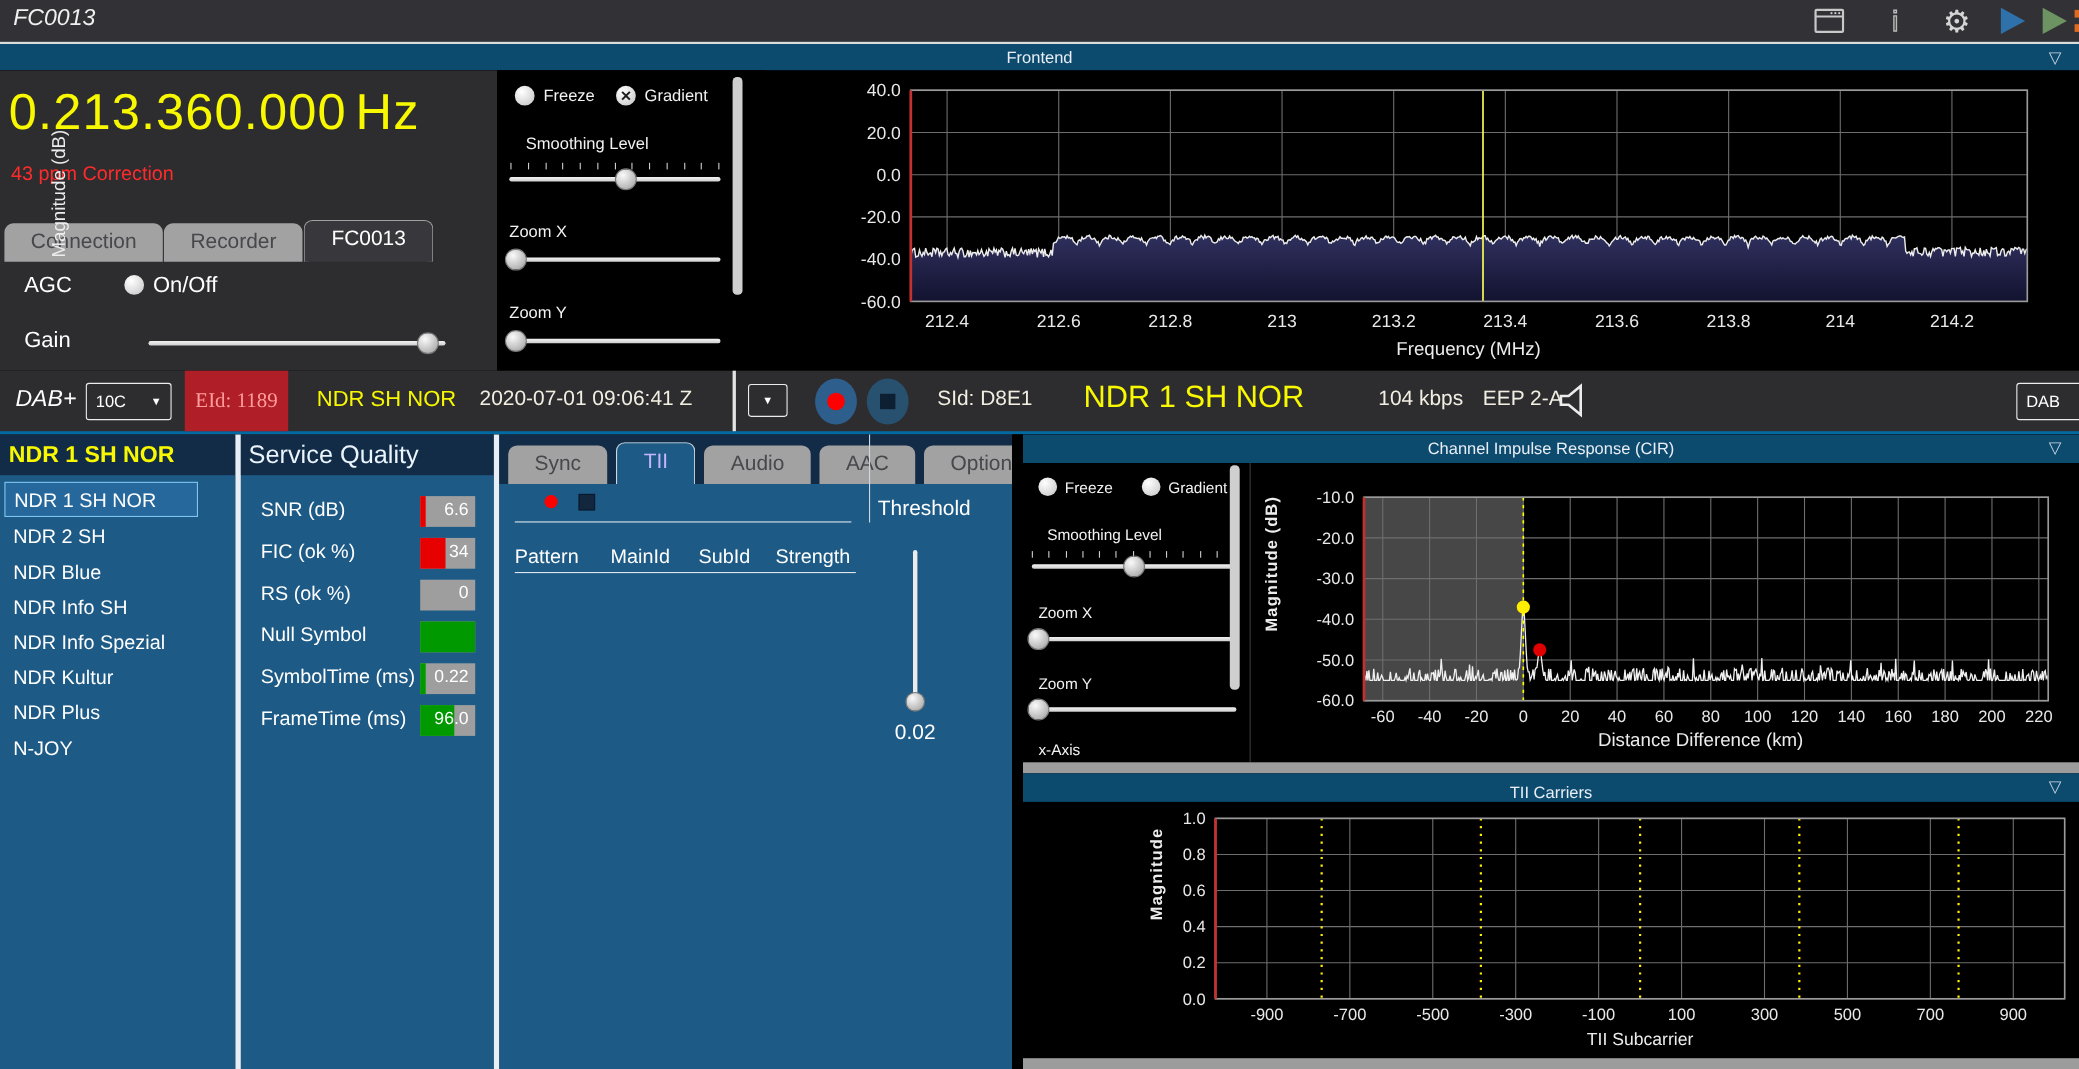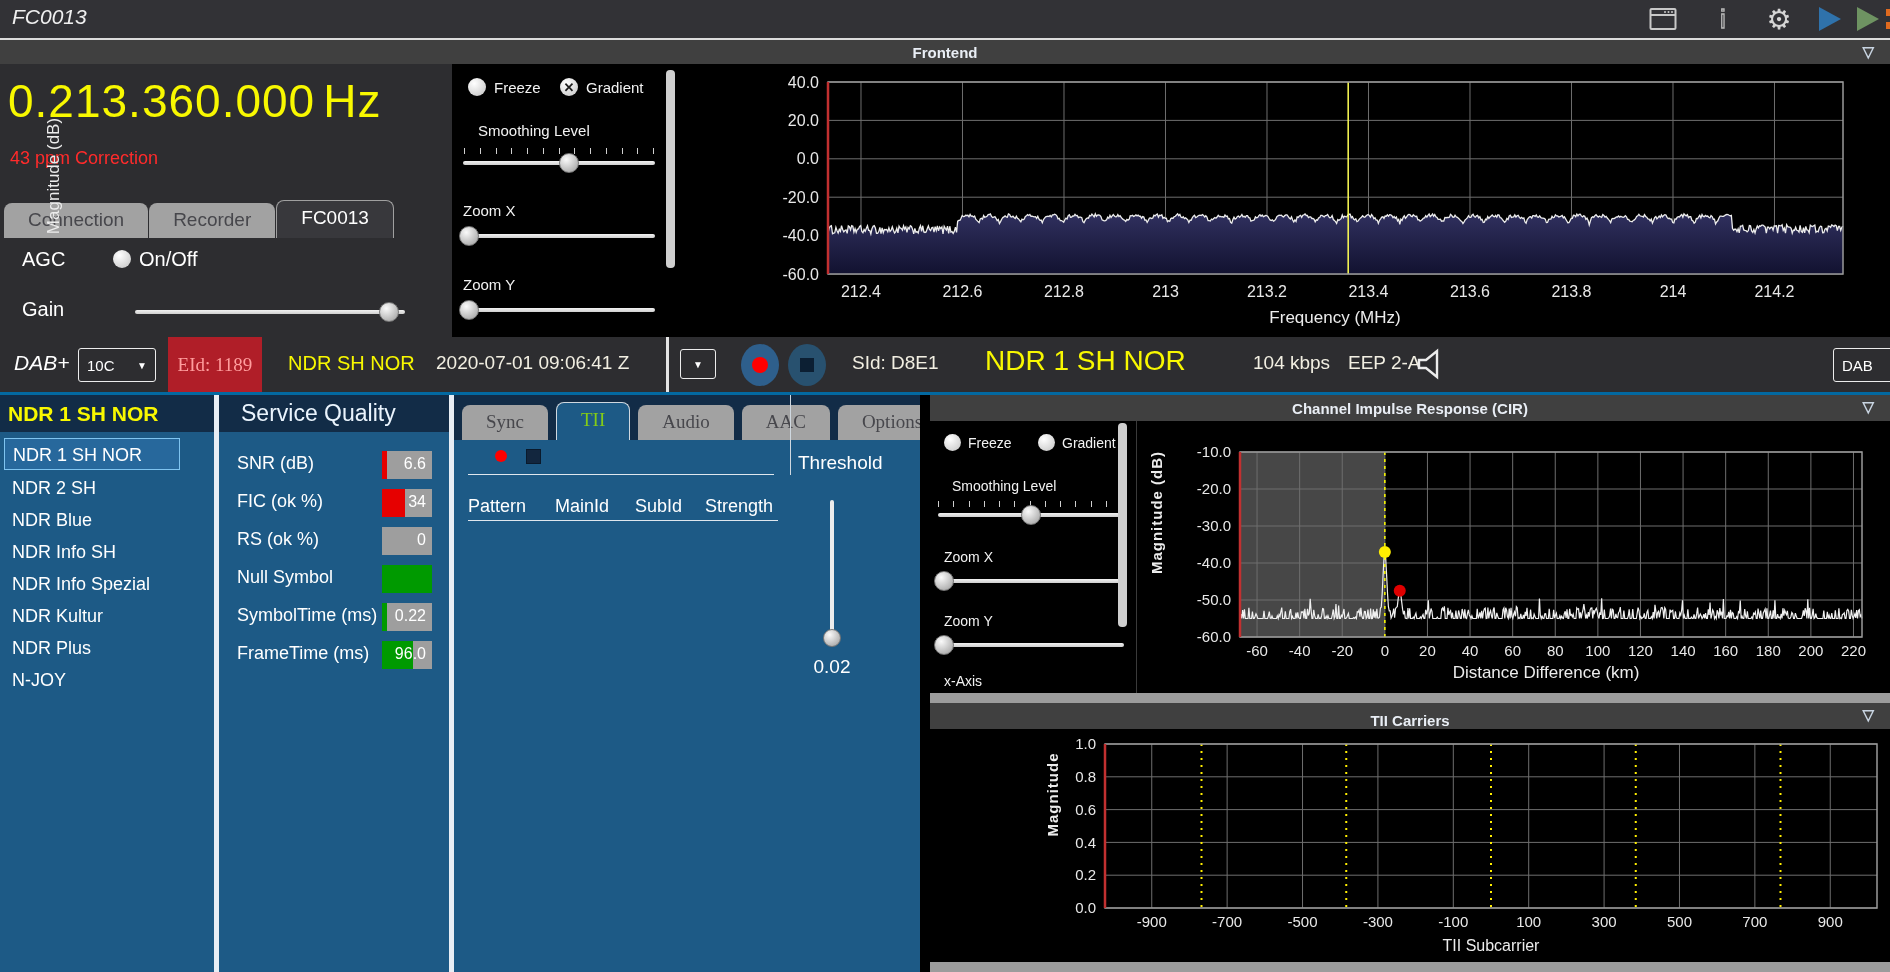--- a/index.html
+++ b/index.html
@@ -5,22 +5,22 @@
   html,body{margin:0;padding:0;background:#000;}
   body{width:1890px;height:972px;position:relative;overflow:hidden;
        font-family:"Liberation Sans",sans-serif;color:#fff;}
   .abs{position:absolute;}
   
   #titlebar{left:0;top:0;width:1890px;height:38px;background:#323236;}
   #app-title{left:12px;top:5px;font-size:21px;font-style:italic;color:#f0f0f0;}
   .tb-icon{top:4px;width:34px;height:30px;display:flex;align-items:center;justify-content:center;cursor:pointer;}
   .orange-bit{width:4px;height:7px;background:#e06a1f;}
   
-  .sec-head{background:#404040;display:flex;align-items:center;justify-content:center;
-            font-size:15px;color:#e9eef5;font-weight:bold;}
+  .sec-head{background:#0c4a6e;display:flex;align-items:center;justify-content:center;
+            font-size:15px;color:#e9eef5;}
   .collapse{position:absolute;right:16px;top:3px;font-size:15px;color:#c9d5e2;cursor:pointer;}
   #frontend-head{left:0;top:38px;width:1890px;height:26px;border-top:2px solid #dcdcdc;box-sizing:border-box;}
   
   #top-row{left:0;top:64px;width:1890px;height:273px;background:#000;}
   #tuner-panel{left:0;top:0;width:452px;height:273px;background:#2d2d30;}
   #freq{left:8px;top:10px;font-size:46px;color:#f8f800;letter-spacing:1px;}
   #freq .unit{margin-left:8px;}
   #correction{left:10px;top:84px;font-size:18px;color:#ff2b2b;}
   #tuner-tabs{left:4px;top:132px;height:42px;display:flex;align-items:flex-end;gap:1px;}
   .tab{padding:6px 24px 7px 24px;font-size:19px;border-radius:8px 8px 0 0;background:#a2a2a2;color:#47474c;cursor:pointer;white-space:nowrap;}
@@ -51,28 +51,28 @@
   
   #bottom-row{left:0;top:395px;width:1890px;height:577px;background:#000;}
   .bluepanel{background:#1d5a86;}
   .panel-head{background:#122c47;height:37px;display:flex;align-items:center;}
   #svc-list{left:0;top:0;width:214px;height:577px;}
   #svc-list .panel-head{padding-left:8px;font-size:21px;font-weight:bold;color:#f8f800;}
   .svc-item{height:32px;line-height:32px;padding-left:12px;font-size:18px;color:#fff;cursor:pointer;box-sizing:border-box;}
   .svc-item.selected{border:1px solid #7fc4f0;background:#27689c;width:176px;margin-left:4px;padding-left:8px;margin-top:6px;margin-bottom:2px;}
   .vdiv{top:0;width:5px;height:577px;background:#e8eef5;}
   #sq-panel{left:219px;top:0;width:230px;height:577px;}
-  #sq-panel .panel-head{padding-left:22px;font-size:23px;color:#eaf4fd;}
+  #sq-panel .panel-head{padding-left:7px;font-size:23px;color:#eaf4fd;}
   .sq-row{position:absolute;left:0;width:230px;height:28px;}
   .sq-label{position:absolute;left:18px;top:2px;font-size:18px;color:#fff;white-space:nowrap;}
   .sq-bar{position:absolute;left:163px;top:0;width:50px;height:28px;background:#9e9e9e;}
   .sq-fill{position:absolute;left:0;top:0;height:28px;}
   .sq-val{position:absolute;right:6px;top:4px;font-size:16px;color:#fff;}
   #tii-panel{left:454px;top:0;width:466px;height:577px;}
-  #tii-tabrow{position:absolute;left:0;top:0;width:466px;height:45px;background:#122c47;display:flex;align-items:flex-end;gap:8px;padding-left:8px;box-sizing:border-box;font-family:Liberation Serif, serif;}
+  #tii-tabrow{position:absolute;left:0;top:0;width:466px;height:45px;background:#122c47;display:flex;align-items:flex-end;gap:8px;padding-left:8px;box-sizing:border-box;}
   #tii-content{position:absolute;left:0;top:45px;width:466px;height:532px;}
   .col-head{font-size:18px;color:#fff;}
   #gap-col{left:920px;top:0;width:10px;height:577px;background:#000;}
   
   #right-col{left:930px;top:0;width:960px;height:577px;background:#000;}
   #cir-head{left:0;top:0;width:960px;height:26px;}
   #cir-body{left:0;top:26px;width:960px;height:272px;background:#000;}
   #cir-controls{left:0;top:0;width:206px;height:272px;}
   .ctl-sm{font-size:14px;color:#f2f2f2;}
   #cir-vsep{left:206px;top:0;width:1px;height:272px;background:#3a3a3a;}
@@ -328,21 +328,21 @@
             <span class="sq-val">96.0</span>
           </div>
         </div>
       </div>
   </div>
   <div class="abs vdiv" style="left:449px;"></div>
 
   <div id="tii-panel" class="abs bluepanel">
     <div id="tii-tabrow">
         <div class="tab">Sync</div>
-        <div class="tab active" style="background: rgb(29, 90, 134); border-top: 1px solid rgb(207, 216, 224); border-right: 1px solid rgb(207, 216, 224); border-bottom: none; border-left: 1px solid rgb(207, 216, 224); border-image: initial; color: #84cc16;">TII</div>
+        <div class="tab active" style="background: rgb(29, 90, 134); border-top: 1px solid rgb(207, 216, 224); border-right: 1px solid rgb(207, 216, 224); border-bottom: none; border-left: 1px solid rgb(207, 216, 224); border-image: initial; color: #c4b5fd;">TII</div>
         <div class="tab">Audio</div>
         <div class="tab">AAC</div>
         <div class="tab">Options</div>
       </div>
     <div id="tii-content">
       <div class="abs" style="left:41px;top:10px;width:12px;height:12px;border-radius:50%;background:#ff0000;"></div>
       <div class="abs" style="left:72px;top:9px;width:13px;height:13px;background:#12263e;border:1px solid #0a1a2c;"></div>
       <div class="abs" style="left:14px;top:34px;width:306px;height:1px;background:#dfe7ee;"></div>
       <div class="abs" style="left:336px;top:-45px;width:1px;height:80px;background:#cfd8e0;"></div>
       <div class="abs" style="left:344px;top:12px;font-size:19px;color:#fff;">Threshold</div>

